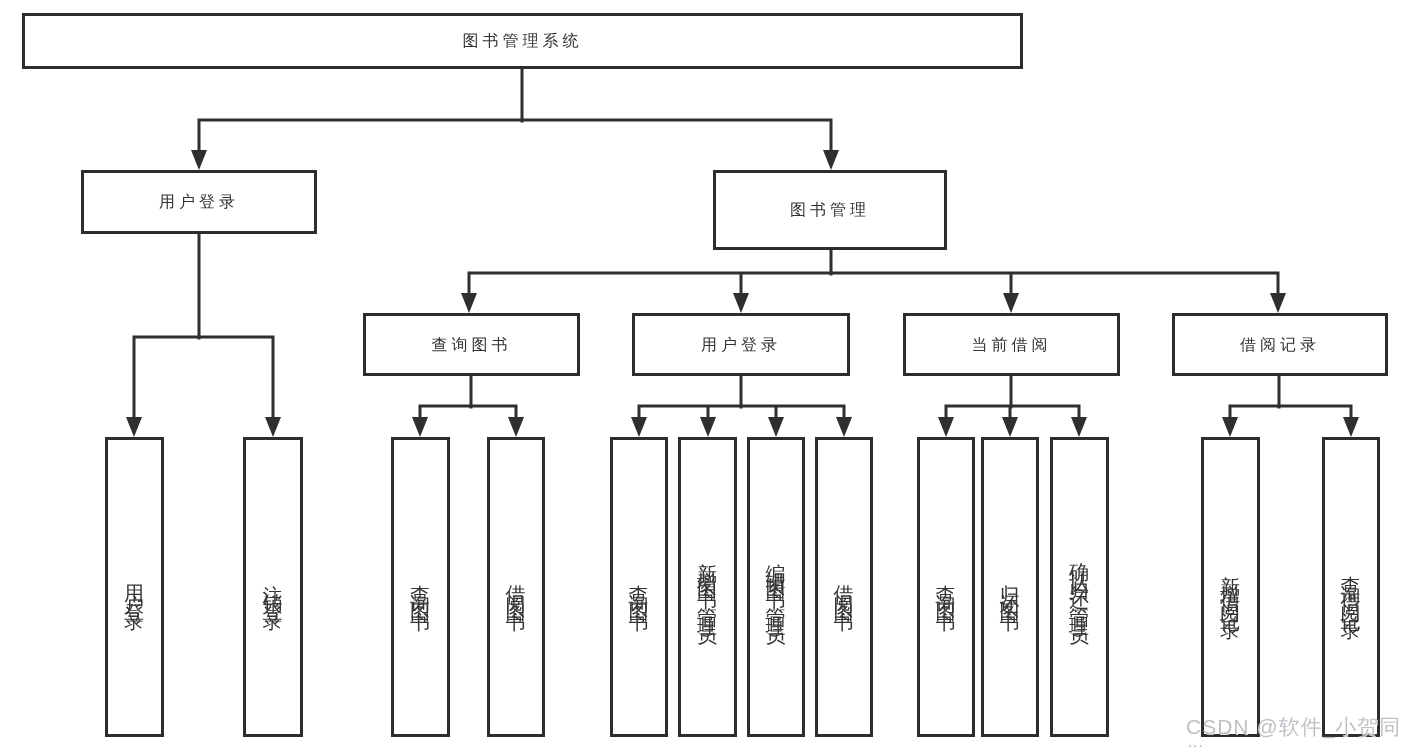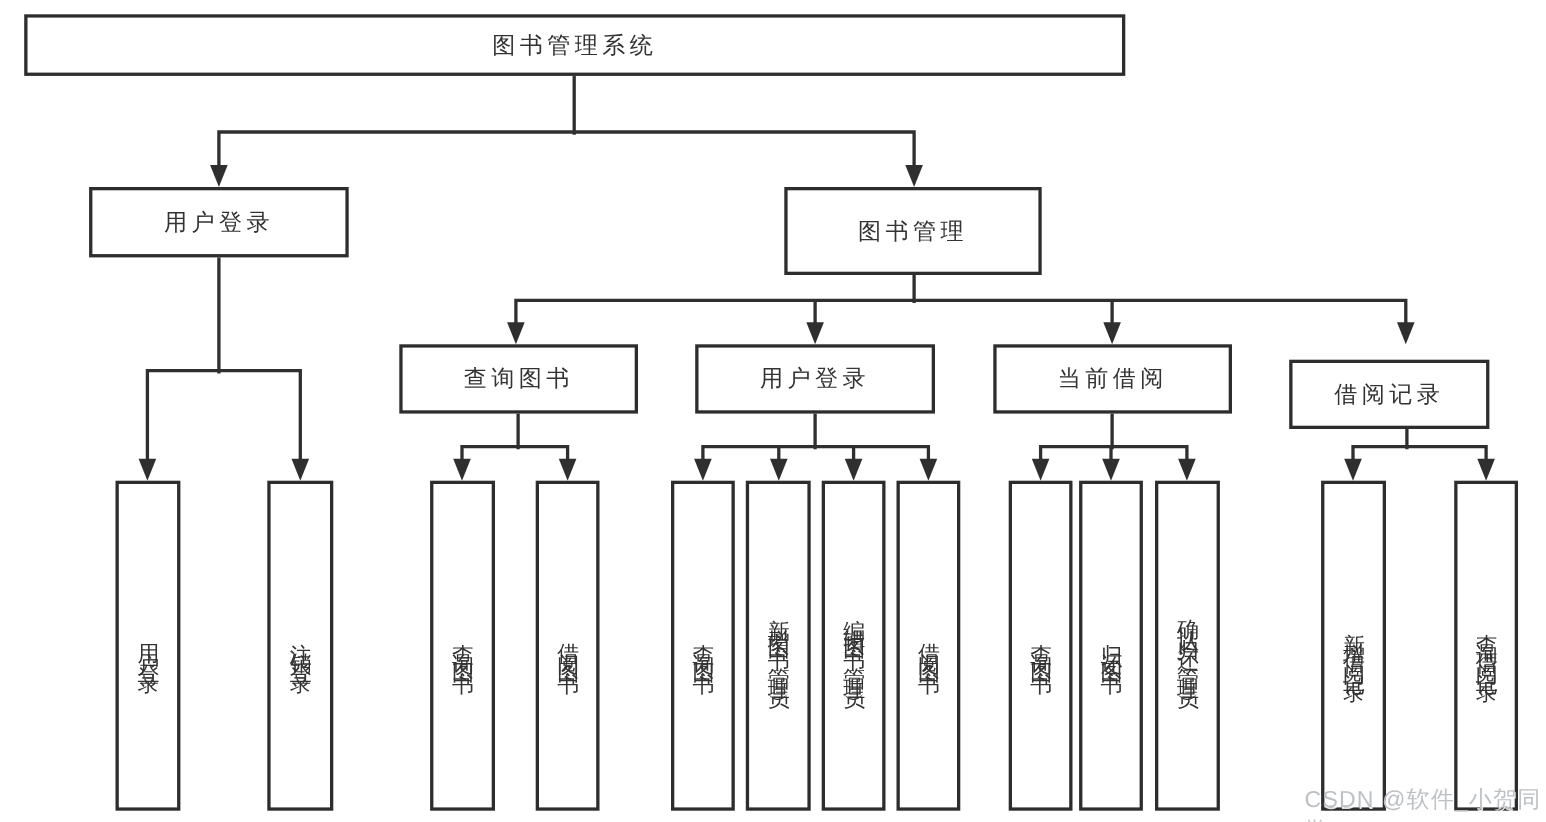--- a/index.html
+++ b/index.html
@@ -4,21 +4,21 @@
 <style>
   html,body{margin:0;padding:0;background:#ffffff;}
   .canvas{
     position:relative;width:1405px;height:747px;background:#ffffff;
     font-family:"Liberation Sans", sans-serif;color:#333333;overflow:hidden;
   }
   .wires{position:absolute;left:0;top:0;width:1405px;height:747px;}
   .box{
     position:absolute;box-sizing:border-box;background:#ffffff;
     border:3px solid #2d2d2d;display:flex;align-items:center;justify-content:center;
-    font-size:21px;letter-spacing:4px;white-space:nowrap;line-height:1;
+    font-size:16px;letter-spacing:4px;white-space:nowrap;line-height:1;
   }
   .box span{display:block;}
   .v{
     writing-mode:vertical-rl;text-orientation:mixed;
     font-size:20px;letter-spacing:9px;white-space:normal;
   }
   .watermark{
     position:absolute;left:1186px;top:713px;font-size:21px;letter-spacing:1px;
     color:#bdc1c5;text-shadow:1px 1px 0 rgba(255,255,255,0.85);
     font-family:"Liberation Sans", sans-serif;
@@ -83,21 +83,21 @@
 
   <div class="box" style="left:363px;top:313px;width:217px;height:63px">
     <span>查询图书</span>
   </div>
   <div class="box" style="left:632px;top:313px;width:218px;height:63px">
     <span>用户登录</span>
   </div>
   <div class="box" style="left:903px;top:313px;width:217px;height:63px">
     <span>当前借阅</span>
   </div>
-  <div class="box" style="left:1172px;top:327px;width:182px;height:63px">
+  <div class="box" style="left:1172px;top:313px;width:216px;height:63px">
     <span>借阅记录</span>
   </div>
 
   <div class="box v" style="left:105px;top:437px;width:59px;height:300px">
     <span>用户登录</span>
   </div>
   <div class="box v" style="left:243px;top:437px;width:60px;height:300px">
     <span>注销登录</span>
   </div>
 

